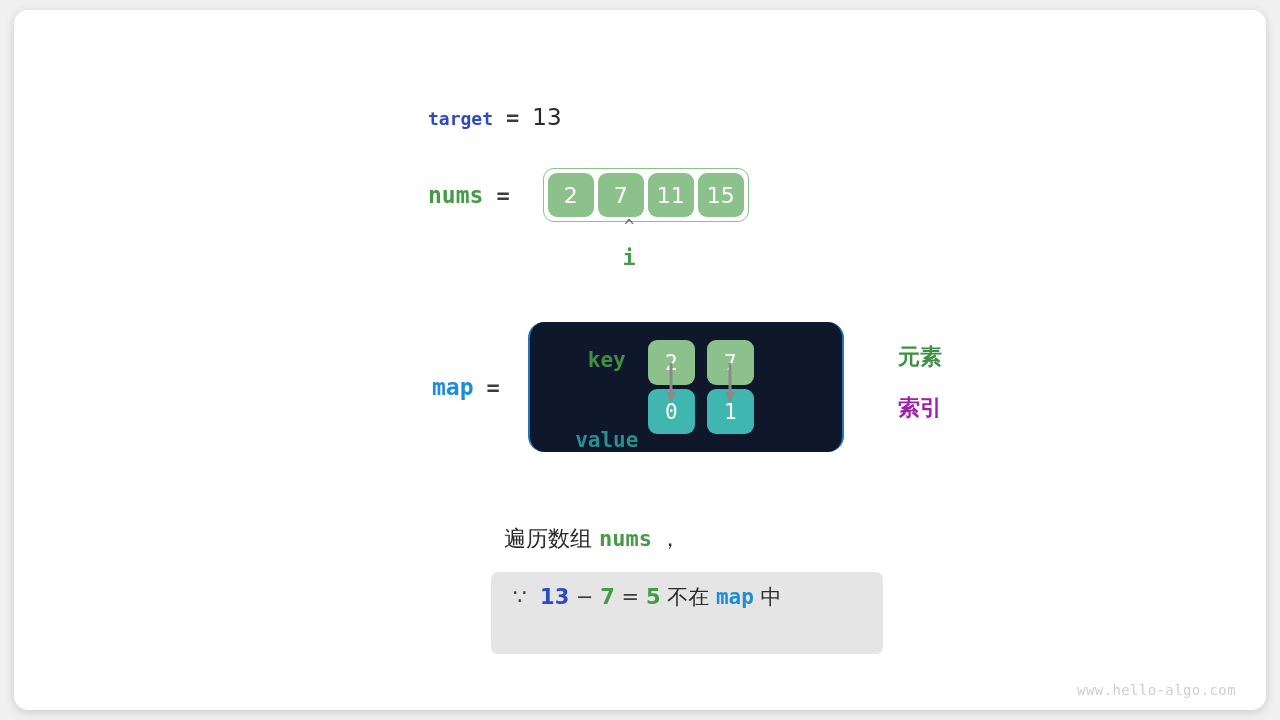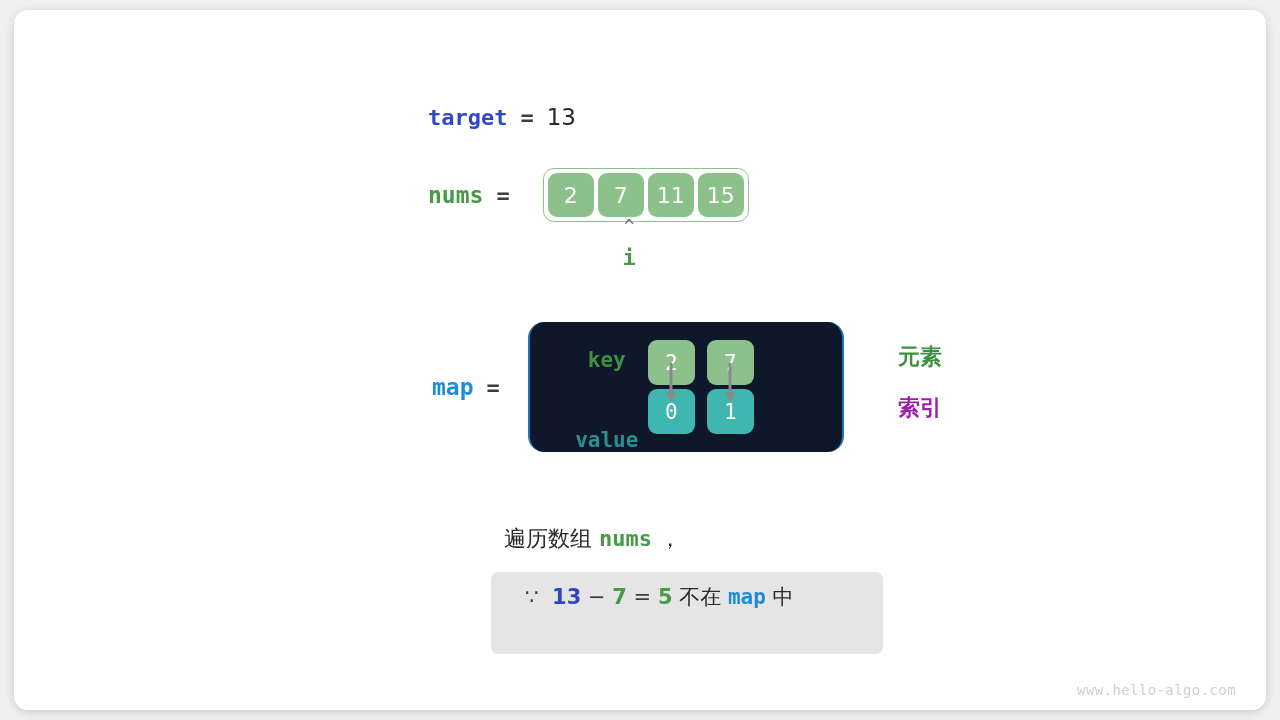--- a/index.html
+++ b/index.html
@@ -47,21 +47,21 @@
   
   #target-row {
     position: absolute;
     left: 414px;
     top: 94px;
     display: flex;
     align-items: baseline;
     gap: 13px;
   }
   #target-label {
-    font-size: 22px;
+    font-size: 18px;
     color: #2d49c4;
   }
 
   
   #nums-row {
     position: absolute;
     left: 414px;
     top: 158px;
     display: flex;
     align-items: center;
@@ -219,21 +219,21 @@
 
   
   #explain-box {
     position: absolute;
     left: 477px;
     top: 562px;
     width: 392px;
     height: 82px;
     background: #e5e5e5;
     border-radius: 7px;
-    padding: 10px 34px;
+    padding: 10px 22px;
     box-sizing: border-box;
   }
   .explain-line {
     font-size: 21px;
     color: #2b2b2b;
     white-space: nowrap;
     line-height: 31px;
   }
   .explain-line .sym {
     color: #3c3c3c;

